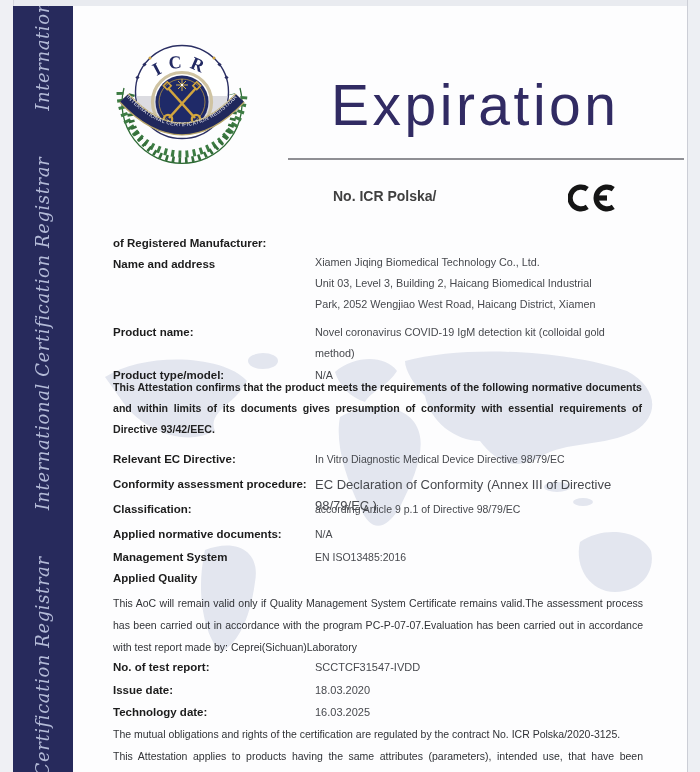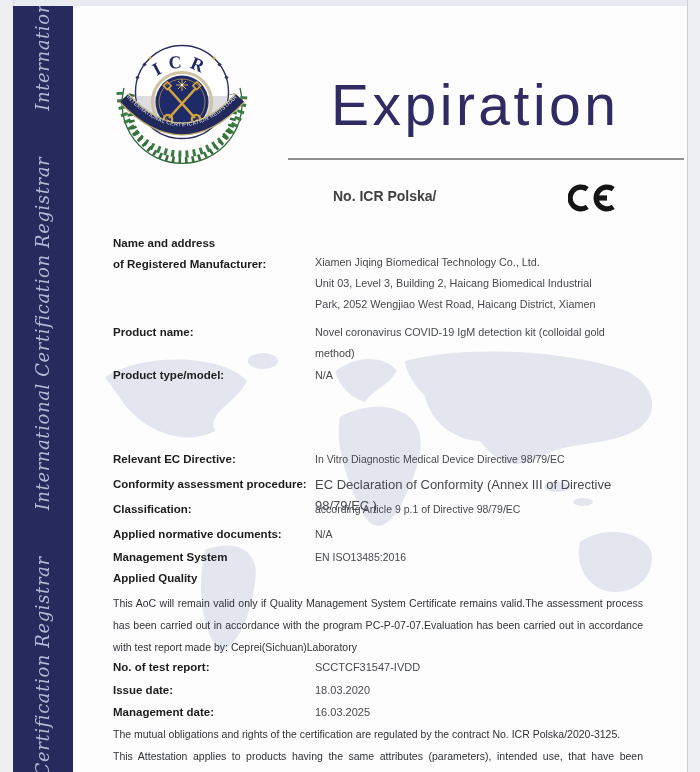--- a/index.html
+++ b/index.html
@@ -130,22 +130,22 @@
     <svg class="ce" width="52" height="30" viewBox="0 0 52 30">
       <g stroke="#151515" stroke-width="5.2" fill="none">
         <path d="M 19.25 6.07 A 10.9 10.9 0 1 0 19.25 23.93"></path>
         <path d="M 45.25 6.07 A 10.9 10.9 0 1 0 45.25 23.93"></path>
         <line x1="28.3" y1="15" x2="39" y2="15"></line>
       </g>
     </svg>
 
     <div class="row" style="top:233px;">
       <div class="lbl">
+        <div>of Registered Manufacturer:</div>
         <div>Name and address</div>
-        <div>of Registered Manufacturer:</div>
       </div>
       <div class="val" style="top:7px;margin-top:12px;">
         <div>Xiamen Jiqing Biomedical Technology Co., Ltd.</div>
         <div>Unit 03, Level 3, Building 2, Haicang Biomedical Industrial</div>
         <div>Park, 2052 Wengjiao West Road, Haicang District, Xiamen</div>
       </div>
     </div>
 
     <div class="row" style="top:322px;">
       <div class="lbl">Product name:</div>
@@ -153,20 +153,21 @@
         <div>Novel coronavirus COVID-19 IgM detection kit (colloidal gold</div>
         <div>method)</div>
       </div>
     </div>
 
     <div class="row" style="top:365px;">
       <div class="lbl">Product type/model:</div>
       <div class="val">N/A</div>
     </div>
 
+    <div class="para bold" style="top:377px;width:529px;font-size:10.6px;line-height:21px;">This Attestation confirms that the product meets the requirements of the following normative documents and within limits of its documents gives presumption of conformity with essential requirements of Directive 93/42/EEC.</div>
 
     <div class="row" style="top:449px;">
       <div class="lbl">Relevant EC Directive:</div>
       <div class="val" style="font-size:10.5px;">In Vitro Diagnostic Medical Device Directive 98/79/EC</div>
     </div>
     <div class="row" style="top:474px;">
       <div class="lbl">Conformity assessment procedure:</div>
       <div class="val" style="font-size:13px;">EC Declaration of Conformity (Annex III of Directive 98/79/EC )</div>
     </div>
     <div class="row" style="top:499px;">
@@ -190,21 +191,21 @@
 
     <div class="row" style="top:657px;">
       <div class="lbl">No. of test report:</div>
       <div class="val" style="font-size:11px;">SCCTCF31547-IVDD</div>
     </div>
     <div class="row" style="top:680px;">
       <div class="lbl">Issue date:</div>
       <div class="val" style="font-size:11px;">18.03.2020</div>
     </div>
     <div class="row" style="top:702px;">
-      <div class="lbl">Management date:</div>
+      <div class="lbl">Technology date:</div>
       <div class="val" style="font-size:11px;">16.03.2025</div>
     </div>
 
     <div class="para" style="top:725px;width:560px;font-size:10.5px;line-height:19px;white-space:nowrap;text-align:left;">The mutual obligations and rights of the certification are regulated by the contract No. ICR Polska/2020-3125.</div>
 
     <div class="para" style="top:747px;width:530px;font-size:10.5px;line-height:19.5px;">This Attestation applies to products having the same attributes (parameters), intended use, that have been evaluated and meet the requirements of the aforementioned standard.</div>
 
   </div>
 </div>
 

